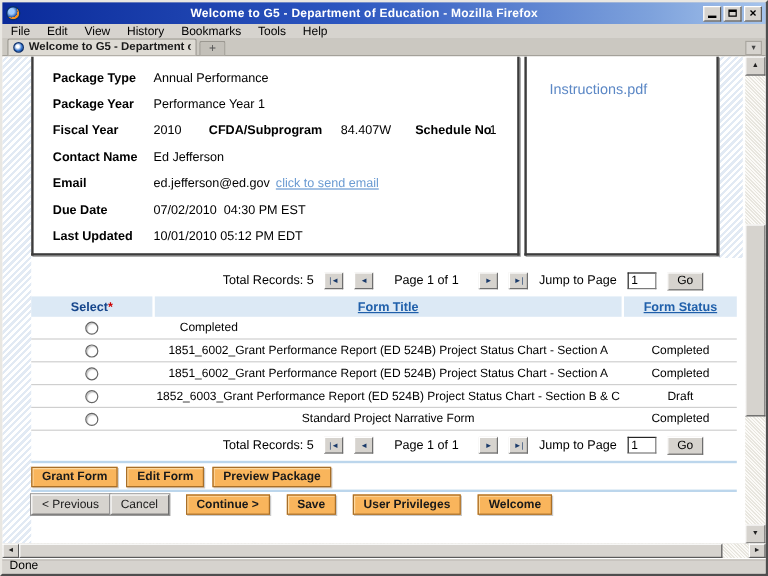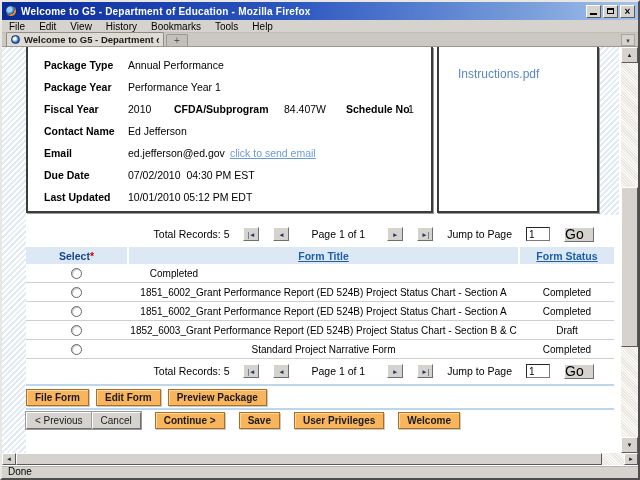--- a/index.html
+++ b/index.html
@@ -10,21 +10,21 @@
             border:2px solid; border-color:#e9e7e2 #4e4e4e #4e4e4e #e9e7e2; }
 
   
   .titlebar { position:absolute; left:0; top:0; width:636px; height:18px;
     background:linear-gradient(90deg,#0a2a9a 0%,#2c56c0 45%,#7ea2dc 85%,#a6c4ec 100%);
     display:flex; align-items:center; padding:0 3px; }
   .ff-icon { width:12px; height:12px; border-radius:50%;
     background:radial-gradient(circle at 35% 35%, #9ecbff 0 25%, #1d4fa0 55%, #f59222 56%);
     border:1px solid #08306b; margin-right:4px; flex:0 0 auto; }
   .title-text { color:#fff; font-size:10px; font-weight:bold; white-space:nowrap;
-    overflow:hidden; flex:1 1 auto; letter-spacing:.2px; }
+    overflow:hidden; flex:1 1 auto; letter-spacing:.2px;text-align:center; }
   .winbtns { display:flex; gap:2px; }
   .winbtn { width:15px; height:13px; background:#d6d3ce; border:1px solid;
     border-color:#fff #5a5a5a #5a5a5a #fff; display:flex; align-items:center;
     justify-content:center; font-size:9px; line-height:9px; color:#000; cursor:default; }
   .glyph-min { width:7px; height:2px; background:#000; margin-top:6px; }
   .glyph-restore { width:7px; height:6px; border:1px solid #000; border-top-width:2px; position:relative; }
   .close-x { font-weight:bold; font-size:10px; }
 
   
   .menubar { position:absolute; left:0; top:18px; width:636px; height:13px;
@@ -69,31 +69,31 @@
   .dval { white-space:pre; }
   .fy-val { width:46px; flex:0 0 auto; }
   .cfda-label { width:110px; flex:0 0 auto; font-weight:bold; }
   .cfda-val { width:62px; flex:0 0 auto; }
   .sched-label { width:62px; flex:0 0 auto; font-weight:bold; }
   a.email-link { color:#6b9bd2; text-decoration:underline; margin-left:5px; font-size:10.5px; }
   a.pdf-link { position:absolute; left:19px; top:20px; color:#5b87c5; font-size:12px;
     text-decoration:none; }
 
   
-  .pager { position:absolute; left:32px; width:560px; height:18px; display:flex;
-    align-items:center; justify-content:flex-end; gap:14px; font-size:10.5px; color:#000; }
+  .pager { position:absolute; left:24px; width:560px; height:18px; display:flex;
+    align-items:center; justify-content:flex-end; gap:9px; font-size:10.5px; color:#000; }
   .pager-1 { top:178px; } .pager-2 { top:315px; }
   .navbtn { width:16px; height:14px; background:#d6d3ce; border:1px solid;
     border-color:#fff #6e6e6e #6e6e6e #fff; font-size:6.5px; color:#1a3a6a;
     display:flex; align-items:center; justify-content:center; }
   .pagelabel { margin:0 8px; }
   .jump-input { width:24px; height:14px; border:1px solid #7a7a7a; border-style:inset;
     font-size:10px; padding:0 2px; font-family:inherit; }
   .gobtn { width:30px; height:15px; background:#d6d3ce; border:1px solid;
-    border-color:#fff #6e6e6e #6e6e6e #fff; font-size:14px; 
+    border-color:#fff #6e6e6e #6e6e6e #fff; font-size:10px; text-align:center;
     line-height:13px; }
 
   
   .formtable { position:absolute; left:24px; top:200px; width:588px; }
   .thead { display:flex; height:17px; gap:2px; }
   .th { background:#dce9f5; display:flex; align-items:center; justify-content:center;
     font-size:10.5px; font-weight:bold; color:#15458b; }
   .th-select { width:101px; flex:0 0 auto; }
   .th-title { flex:1 1 auto; }
   .th-status { width:94px; flex:0 0 auto; }
@@ -315,21 +315,21 @@
           <span>►|</span>
         </span>
       <span>Jump to Page</span>
       <input class="jump-input" value="1" style="">
       <span class="gobtn">Go</span>
     </div>
 
     <div class="bluesep sep-1"></div>
 
     <div class="btnrow btnrow-1">
-      <button class="btn btn-orange">File Form</button>
+      <button class="btn btn-orange">Grant Form</button>
       <button class="btn btn-orange">Edit Form</button>
       <button class="btn btn-orange">Preview Package</button>
     </div>
 
     <div class="bluesep sep-2"></div>
 
     <div class="btnrow btnrow-2">
       <button class="btn btn-gray gap-small">&lt; Previous</button>
       <button class="btn btn-gray">Cancel</button>
       <button class="btn btn-orange">Continue &gt;</button>

